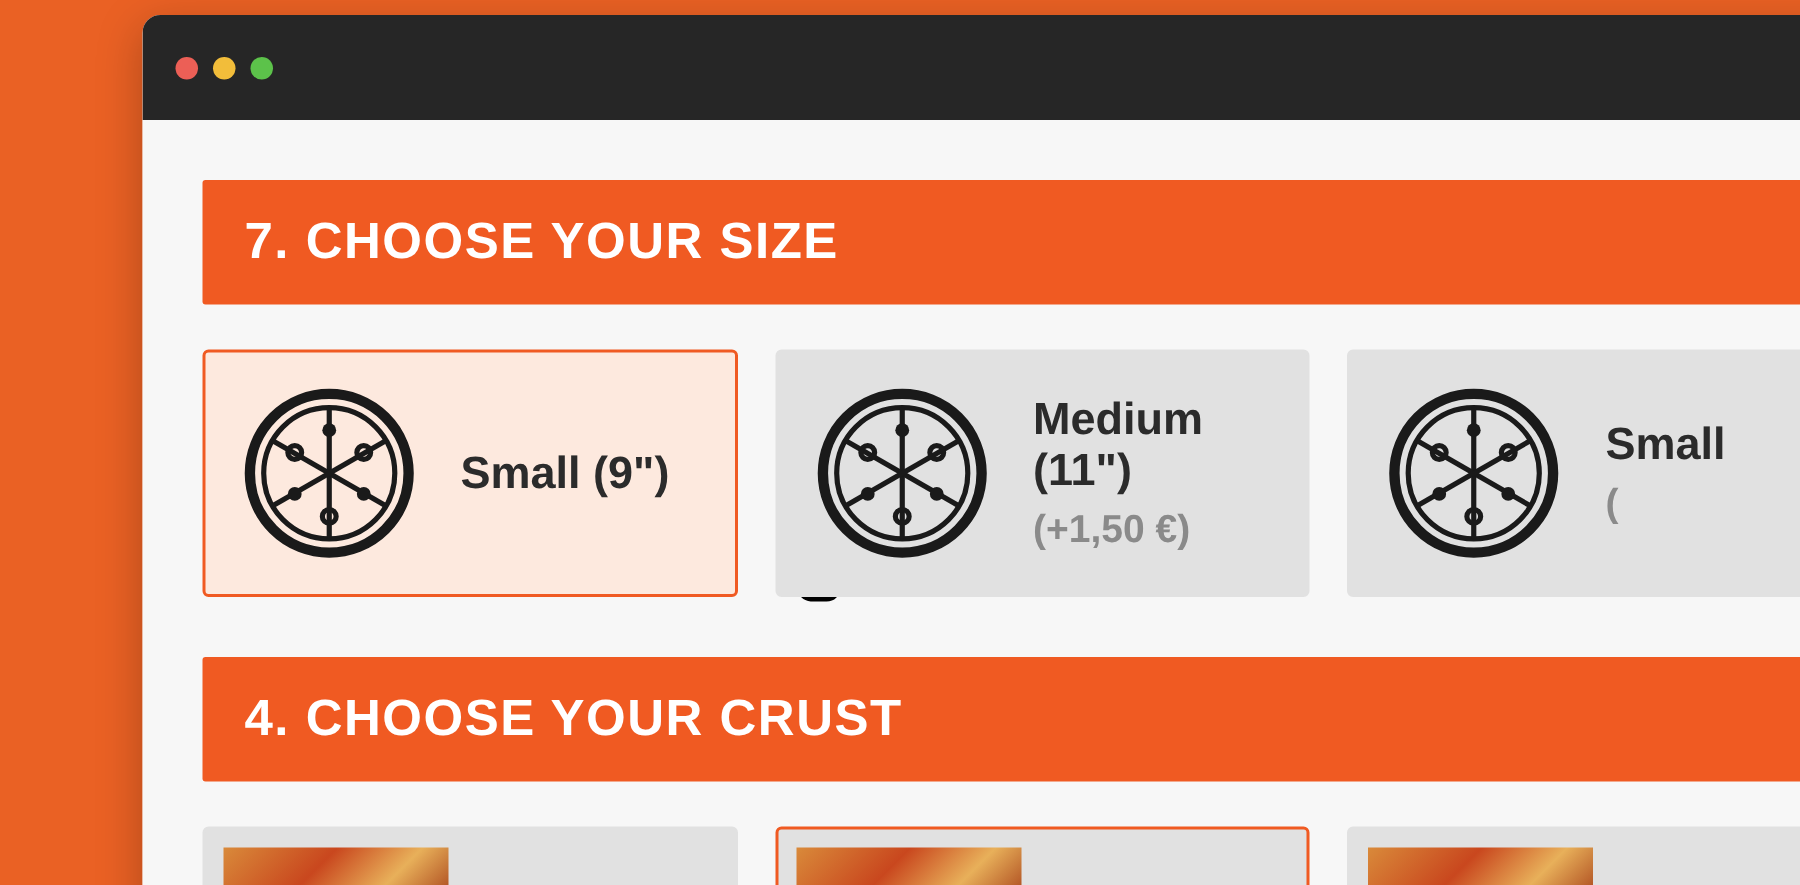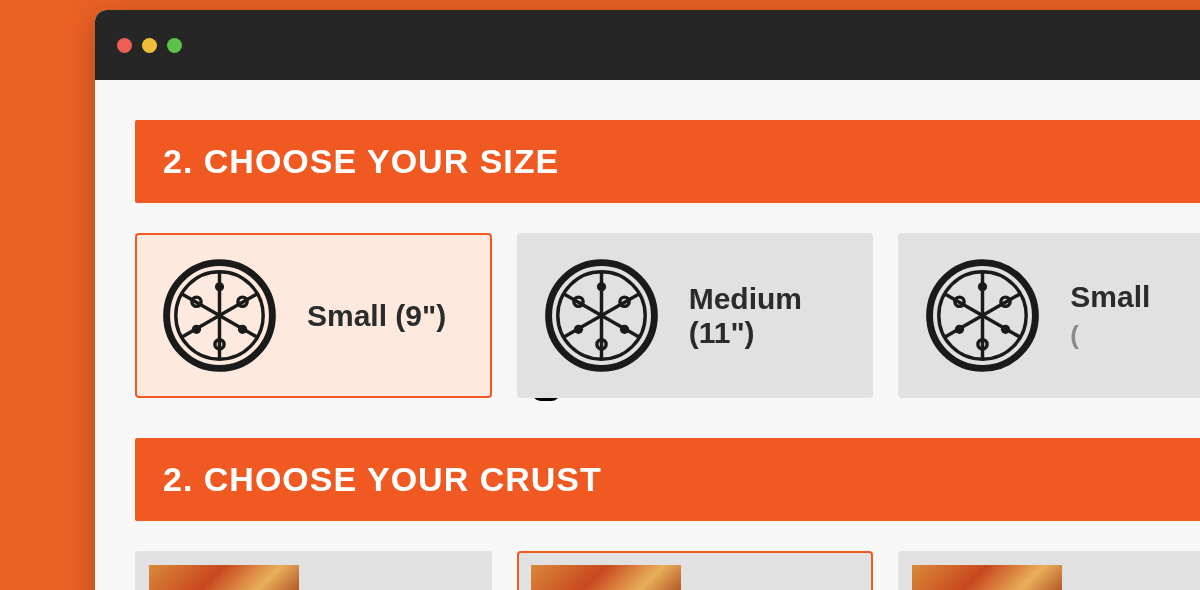--- a/index.html
+++ b/index.html
@@ -126,21 +126,21 @@
 <div class="browser-window">
   <div class="title-bar">
     <div class="tl-dot tl-red"></div>
     <div class="tl-dot tl-yellow"></div>
     <div class="tl-dot tl-green"></div>
   </div>
 
   <div class="content">
 
     <div class="section-header">
-      <span>2. CHOOSE YOUR SIZE</span>
+      <span>7. CHOOSE YOUR SIZE</span>
     </div>
 
     <div class="option-row">
 
       <div class="option-card selected">
         <svg class="pizza-svg" width="115" height="115" viewBox="0 0 100 100">
           <circle cx="50" cy="50" r="46" fill="none" stroke="#1a1a1a" stroke-width="6"></circle>
           <circle cx="50" cy="50" r="38" fill="none" stroke="#1a1a1a" stroke-width="3"></circle>
           <line x1="50" y1="12" x2="50" y2="88" stroke="#1a1a1a" stroke-width="3"></line>
           <line x1="17" y1="31" x2="83" y2="69" stroke="#1a1a1a" stroke-width="3"></line>
@@ -171,20 +171,21 @@
           <line x1="17" y1="69" x2="83" y2="31" stroke="#1a1a1a" stroke-width="3"></line>
           <circle cx="50" cy="25" r="4" fill="#1a1a1a"></circle>
           <circle cx="70" cy="38" r="4" fill="none" stroke="#1a1a1a" stroke-width="3"></circle>
           <circle cx="70" cy="62" r="4" fill="#1a1a1a"></circle>
           <circle cx="50" cy="75" r="4" fill="none" stroke="#1a1a1a" stroke-width="3"></circle>
           <circle cx="30" cy="62" r="4" fill="#1a1a1a"></circle>
           <circle cx="30" cy="38" r="4" fill="none" stroke="#1a1a1a" stroke-width="3"></circle>
         </svg>
         <div class="option-text">
           <span class="option-label">Medium (11")</span>
+          <span class="option-price">(+1,50 €)</span>
         </div>
       </div>
 
       <div class="option-card">
         <svg class="pizza-svg" width="115" height="115" viewBox="0 0 100 100">
           <circle cx="50" cy="50" r="46" fill="none" stroke="#1a1a1a" stroke-width="6"></circle>
           <circle cx="50" cy="50" r="38" fill="none" stroke="#1a1a1a" stroke-width="3"></circle>
           <line x1="50" y1="12" x2="50" y2="88" stroke="#1a1a1a" stroke-width="3"></line>
           <line x1="17" y1="31" x2="83" y2="69" stroke="#1a1a1a" stroke-width="3"></line>
           <line x1="17" y1="69" x2="83" y2="31" stroke="#1a1a1a" stroke-width="3"></line>
@@ -197,21 +198,21 @@
         </svg>
         <div class="option-text">
           <span class="option-label">Small</span>
           <span class="option-price">(</span>
         </div>
       </div>
 
     </div>
 
     <div class="section-header">
-      <span>2. CHOOSE YOUR CRUST</span>
+      <span>4. CHOOSE YOUR CRUST</span>
     </div>
 
     <div class="crust-row">
       <div class="crust-card">
         <div class="crust-thumb"></div>
       </div>
       <div class="crust-card selected">
         <div class="crust-thumb"></div>
       </div>
       <div class="crust-card">

